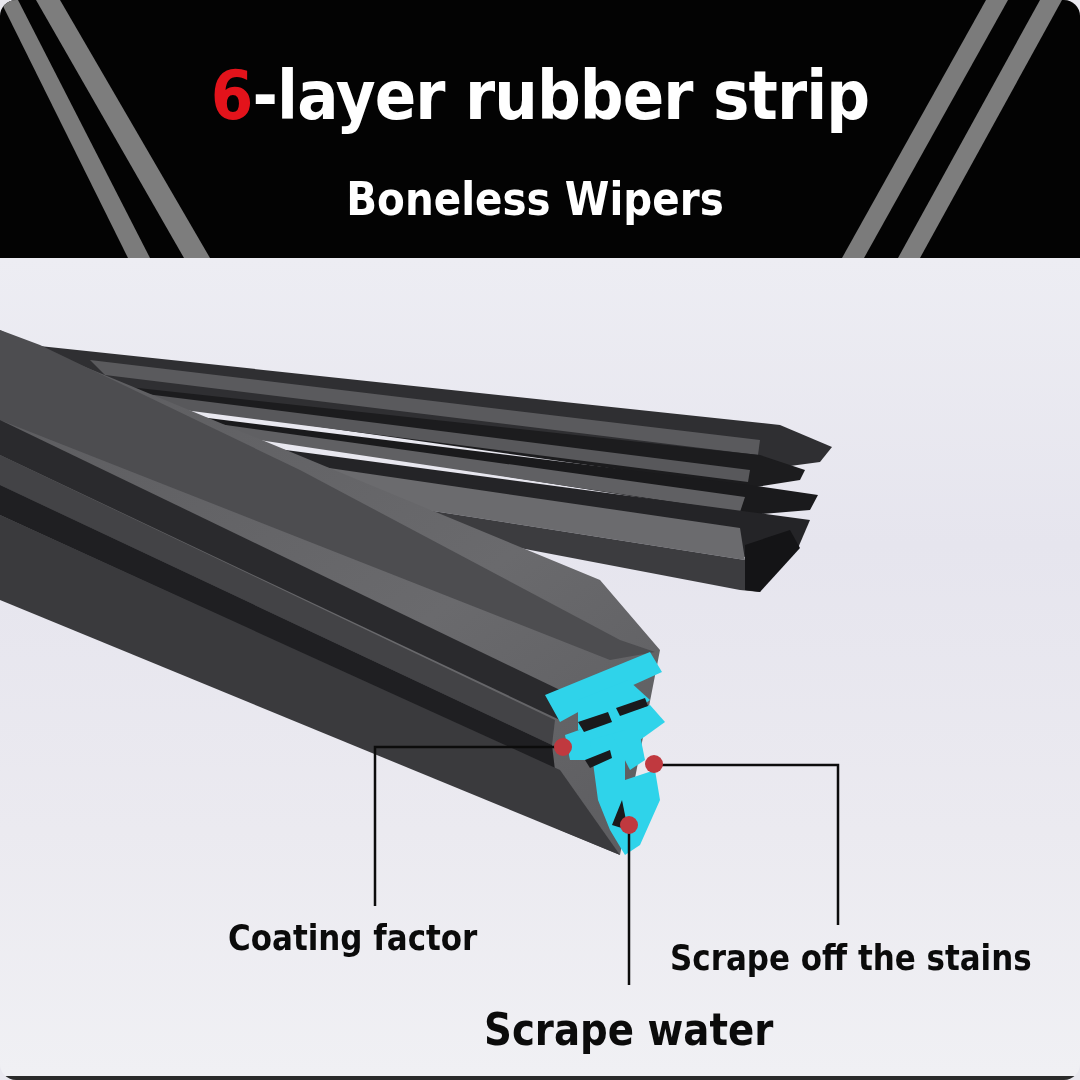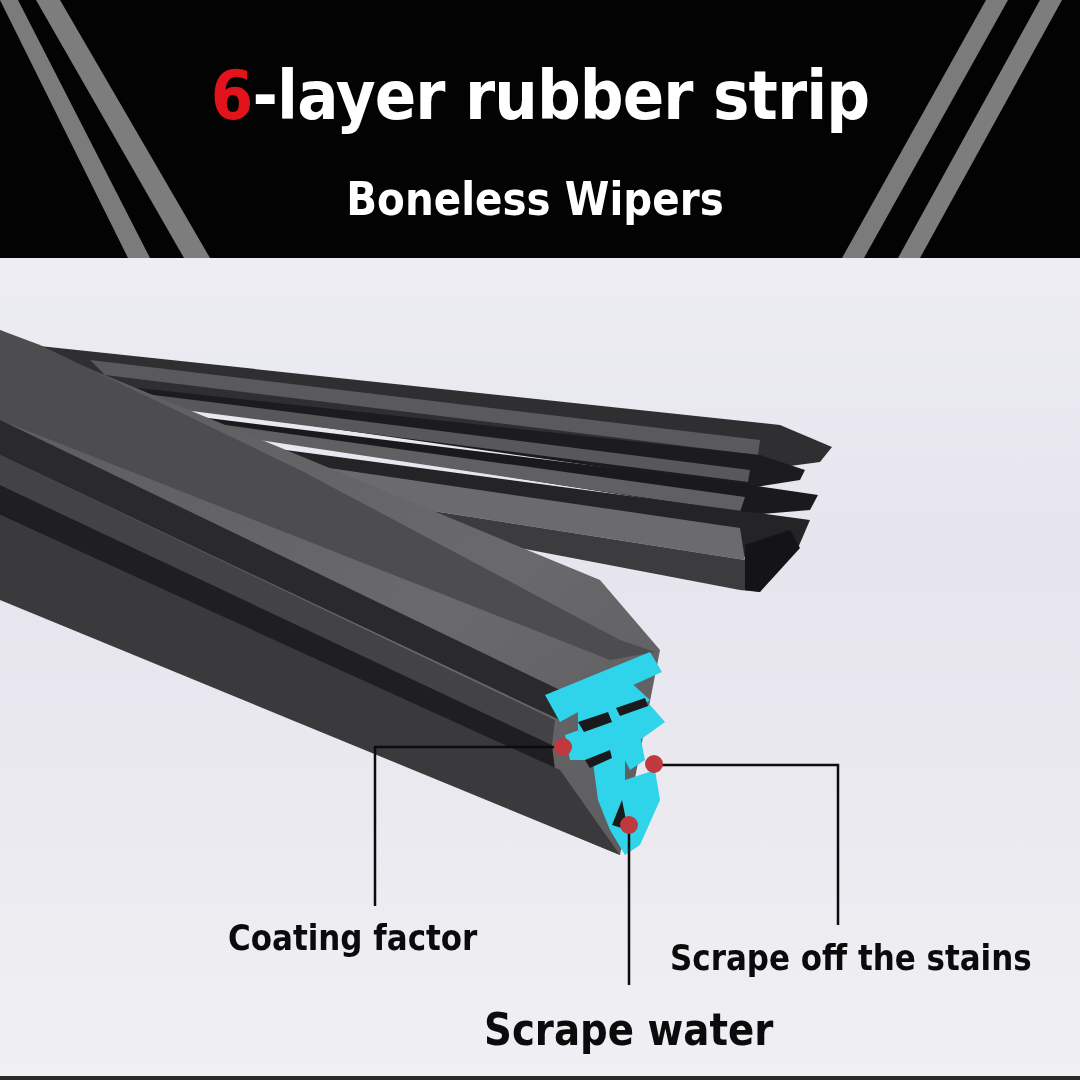--- a/index.html
+++ b/index.html
@@ -1,17 +1,17 @@
 <!DOCTYPE html>
 <html><head>
 <meta charset="utf-8">
 <style>
   html, body { margin: 0; padding: 0; }
   body { width: 1080px; height: 1080px; overflow: hidden; background: #e9e8ef; font-family: "DejaVu Sans", sans-serif; }
-  .stage { position: relative; width: 1080px; height: 1080px; overflow: hidden; }
+  .stage { position: relative; width: 1080px; height: 1080px; overflow: hidden; border-radius: 16px; }
   .header { position: absolute; left: 0; top: 0; width: 1080px; height: 258px; background: #030303; overflow: hidden; }
   .header svg { position: absolute; left: 0; top: 0; }
   .title { position: absolute; left: 0; right: 0; top: 62px; text-align: center; color: #ffffff; font-weight: bold; font-size: 68px; letter-spacing: -1px; font-family: "DejaVu Sans", sans-serif; transform: scaleX(0.9); transform-origin: 50% 50%; white-space: nowrap; line-height: 1; }
   .title .accent { color: #e3131b; }
   .subtitle { position: absolute; left: 0; right: 0; top: 176px; text-align: center; color: #ffffff; font-weight: bold; font-size: 46px; transform: scaleX(0.88); transform-origin: 50% 50%; white-space: nowrap; line-height: 1; margin-left: -10px; }
   .photo { position: absolute; left: 0; top: 258px; width: 1080px; height: 818px; background: linear-gradient(180deg, #ededf3 0%, #e6e5ee 35%, #ebeaf0 70%, #f0f0f4 100%); }
   .photo svg { position: absolute; left: 0; top: 0; }
   .footer-bar { position: absolute; left: 0; bottom: 0; width: 1080px; height: 4px; background: #2a2a2a; }
   .label { position: absolute; color: #0b0b0b; font-weight: bold; white-space: nowrap; line-height: 1; transform-origin: 0 50%; }
   .lbl-coating { left: 228px; top: 920px; font-size: 36px; transform: scaleX(0.86); }

